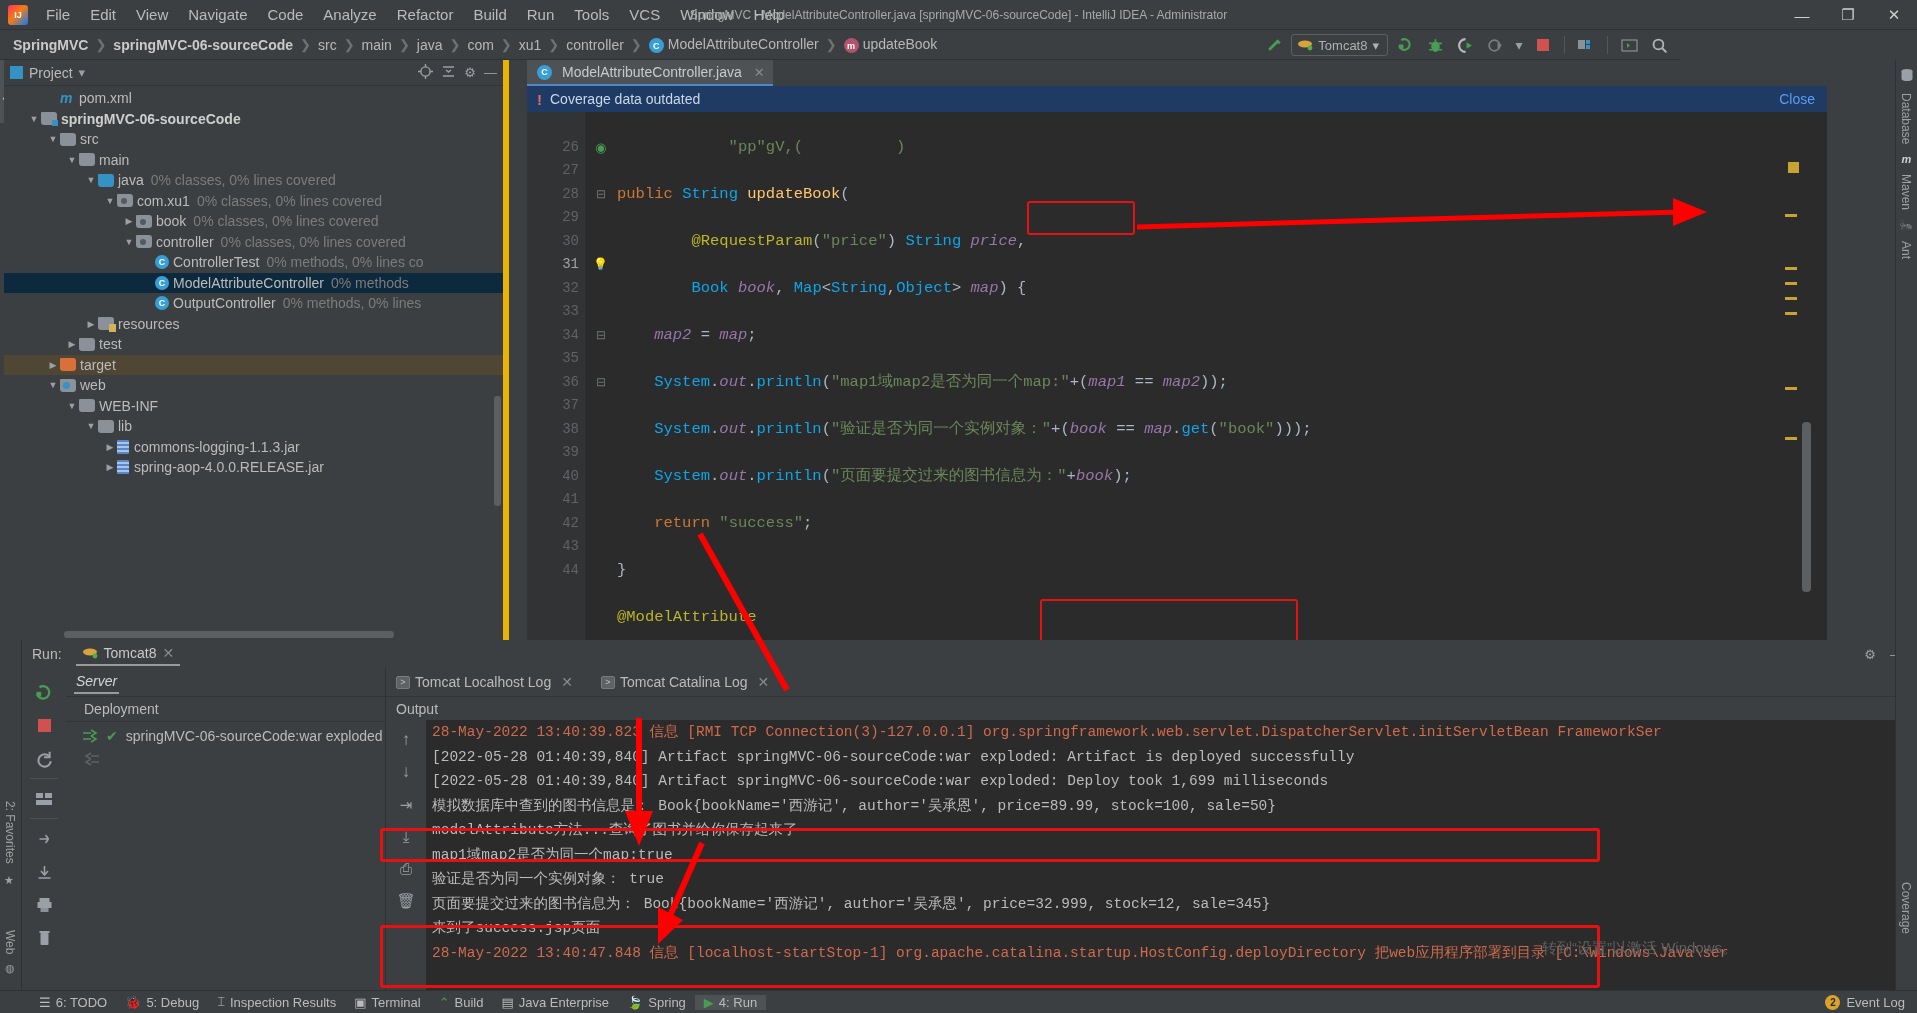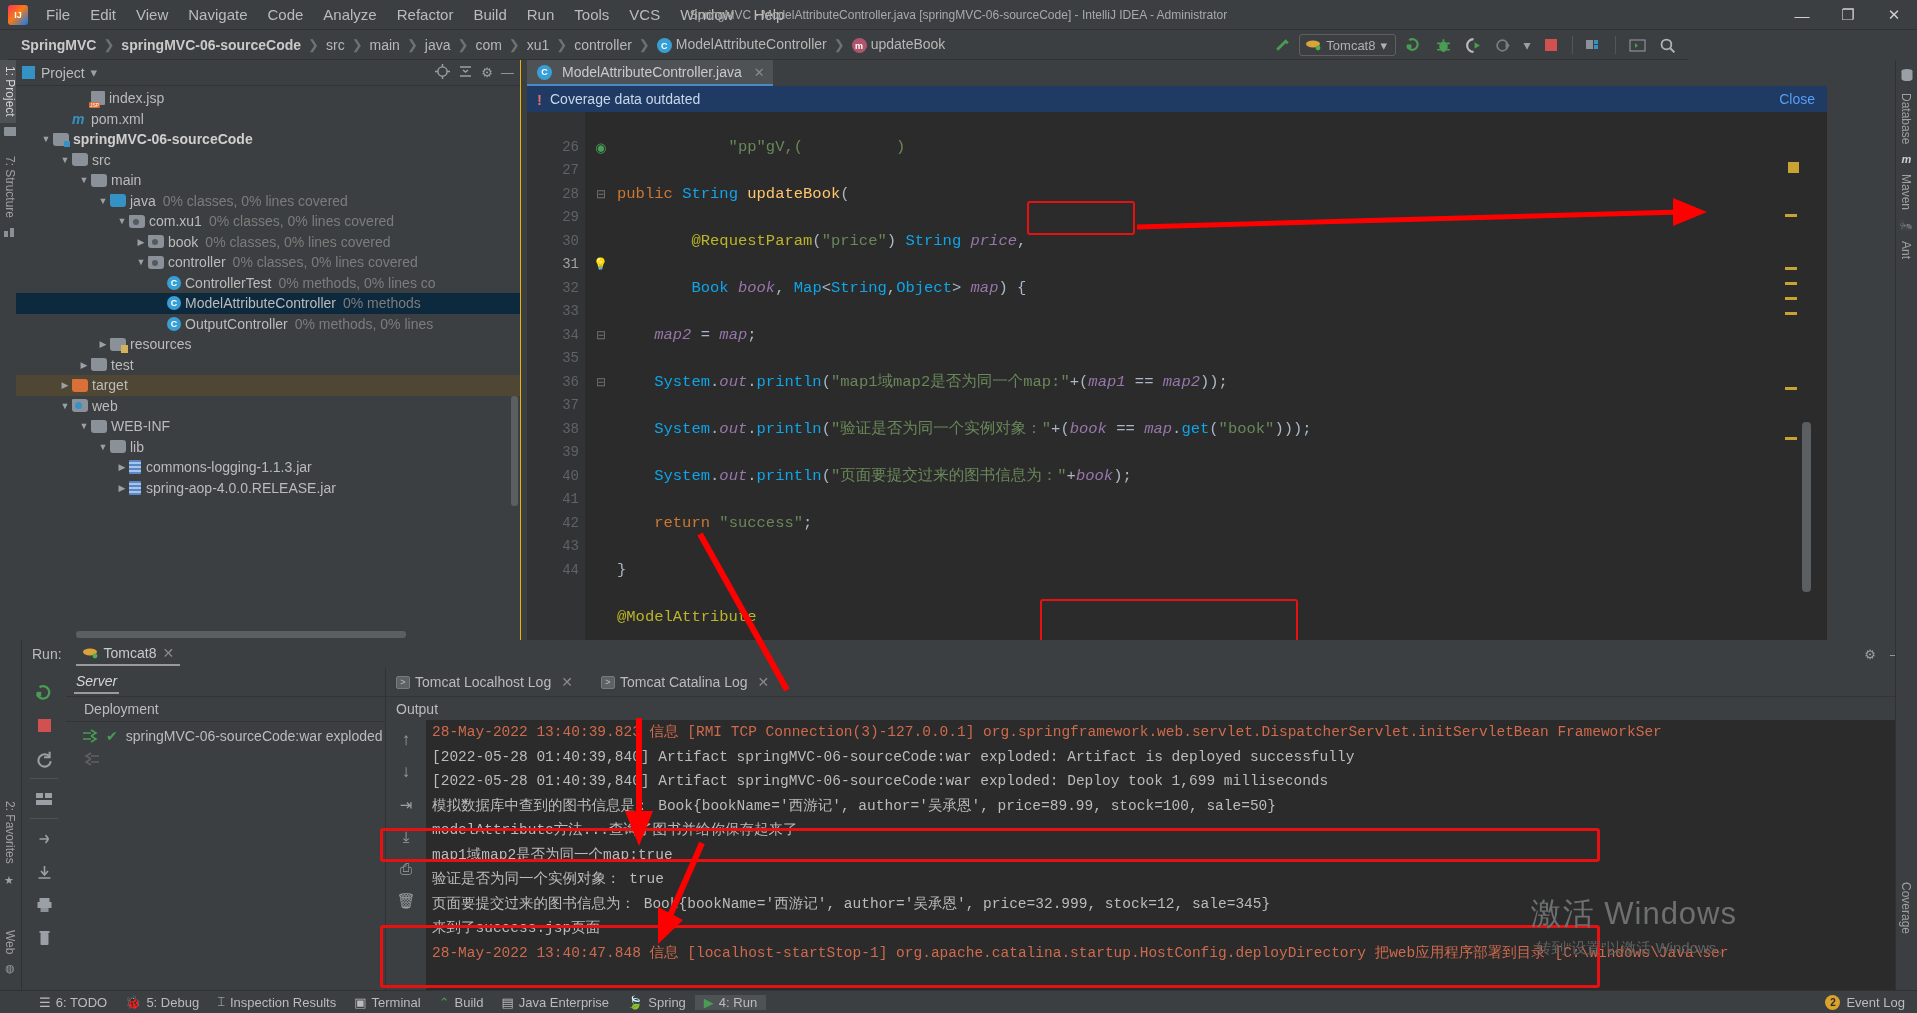--- a/index.html
+++ b/index.html
@@ -39,21 +39,21 @@
   }
   .wincontrols {
     position: absolute; right: 0; top: 0; height: 30px;
     display: flex; align-items: center;
   }
   .wc { width: 46px; height: 30px; display: flex; align-items: center; justify-content: center;
         color: #cfcfcf; font-size: 15px; }
 
   
   .navbar {
-    position: absolute; top: 30px; left: 8px; width: 1680px; height: 30px;
+    position: absolute; top: 30px; left: 0; width: 1680px; height: 30px;
     background: #3c3f41; display: flex; align-items: center;
     border-bottom: 1px solid #2f3133;
   }
   .crumbs { display: flex; align-items: center; padding-left: 10px; }
   .crumb { font-size: 14px; color: #b7b7b7; padding: 2px 3px; white-space: nowrap; }
   .crumb.bold { font-weight: bold; color: #cacaca; }
   .crumb-sep { color: #6f7273; font-size: 13px; padding: 0 4px; }
   .badge-c, .badge-m {
     display: inline-flex; align-items: center; justify-content: center;
     width: 15px; height: 15px; border-radius: 50%; font-size: 9px;
@@ -83,22 +83,22 @@
   }
   .vtab {
     writing-mode: vertical-rl; text-orientation: mixed;
     font-size: 12px; color: #a0a0a0; padding: 6px 3px; white-space: nowrap;
   }
   .vtab.active { background: #4e5254; color: #d5d5d5; }
   .vicon { font-size: 11px; color: #9aa0a6; text-align: center; padding: 3px 0; }
 
   
   .project-panel {
-    position: absolute; top: 60px; left: 16px; width: 505px; height: 580px;
-    background: #3c3f41; border-right: 1px solid #eab308;
+    position: absolute; top: 60px; left: 4px; width: 505px; height: 580px;
+    background: #3c3f41; border-right: 6px solid #eab308;
   }
   .panel-head {
     height: 26px; display: flex; align-items: center; padding: 0 6px;
     border-bottom: 1px solid #323436;
   }
   .panel-title { font-size: 14px; color: #bbb; margin-left: 6px; }
   .sq-icon {
     width: 13px; height: 13px; border: 2px solid #3592c4; background: #3592c4;
   }
   .panel-head-right { margin-left: auto; display: flex; align-items: center; gap: 8px; }
@@ -432,25 +432,20 @@
               <path d="M2 3 h11 M2 12 h11 M5 6 l2.5 2 l2.5 -2" stroke="#9aa0a6" stroke-width="1.5" fill="none"></path>
             </svg>
         </span>
         <span class="ph-ic">⚙</span>
         <span class="ph-ic">—</span>
       </div>
     </div>
     <div class="tree" id="tree">
       <div class="tree-scroll"></div>
       <div class="tree-hscroll"></div>
-    <div class="trow" style="padding-left: 61px;">
-          <span class="arrow empty">▶</span>
-          <span class="jsp-ic"></span>
-          <span class="tname">index.jsp</span>
-        </div>
         <div class="trow" style="padding-left: 42px;">
           <span class="arrow empty">▶</span>
           <span class="m-ic">m</span>
           <span class="tname">pom.xml</span>
         </div>
         <div class="trow" style="padding-left: 23px;">
           <span class="arrow">▼</span>
           <span class="ficon f-mod"></span>
           <span class="tname bold">springMVC-06-sourceCode</span>
         </div>
@@ -797,21 +792,20 @@
     </div>
     <div class="vtab">Database</div>
     <div class="vicon" style="font-style:italic;font-weight:bold;color:#cfcfcf;">m</div>
     <div class="vtab">Maven</div>
     <div class="vicon">🐜</div>
     <div class="vtab">Ant</div>
     <div class="vtab" style="position:absolute;bottom:50px;left:0">Coverage</div>
   </div>
 
   <div class="watermark">
-    <div class="wm1">激活 Windows</div>
     <div class="wm2">转到“设置”以激活 Windows。</div>
   </div>
 
   <div class="statusbar">
     <div style="width:30px"></div>
     <div class="sb-item">
       <span>☰</span>
       <span>6: TODO</span>
     </div>
     <div class="sb-item">

